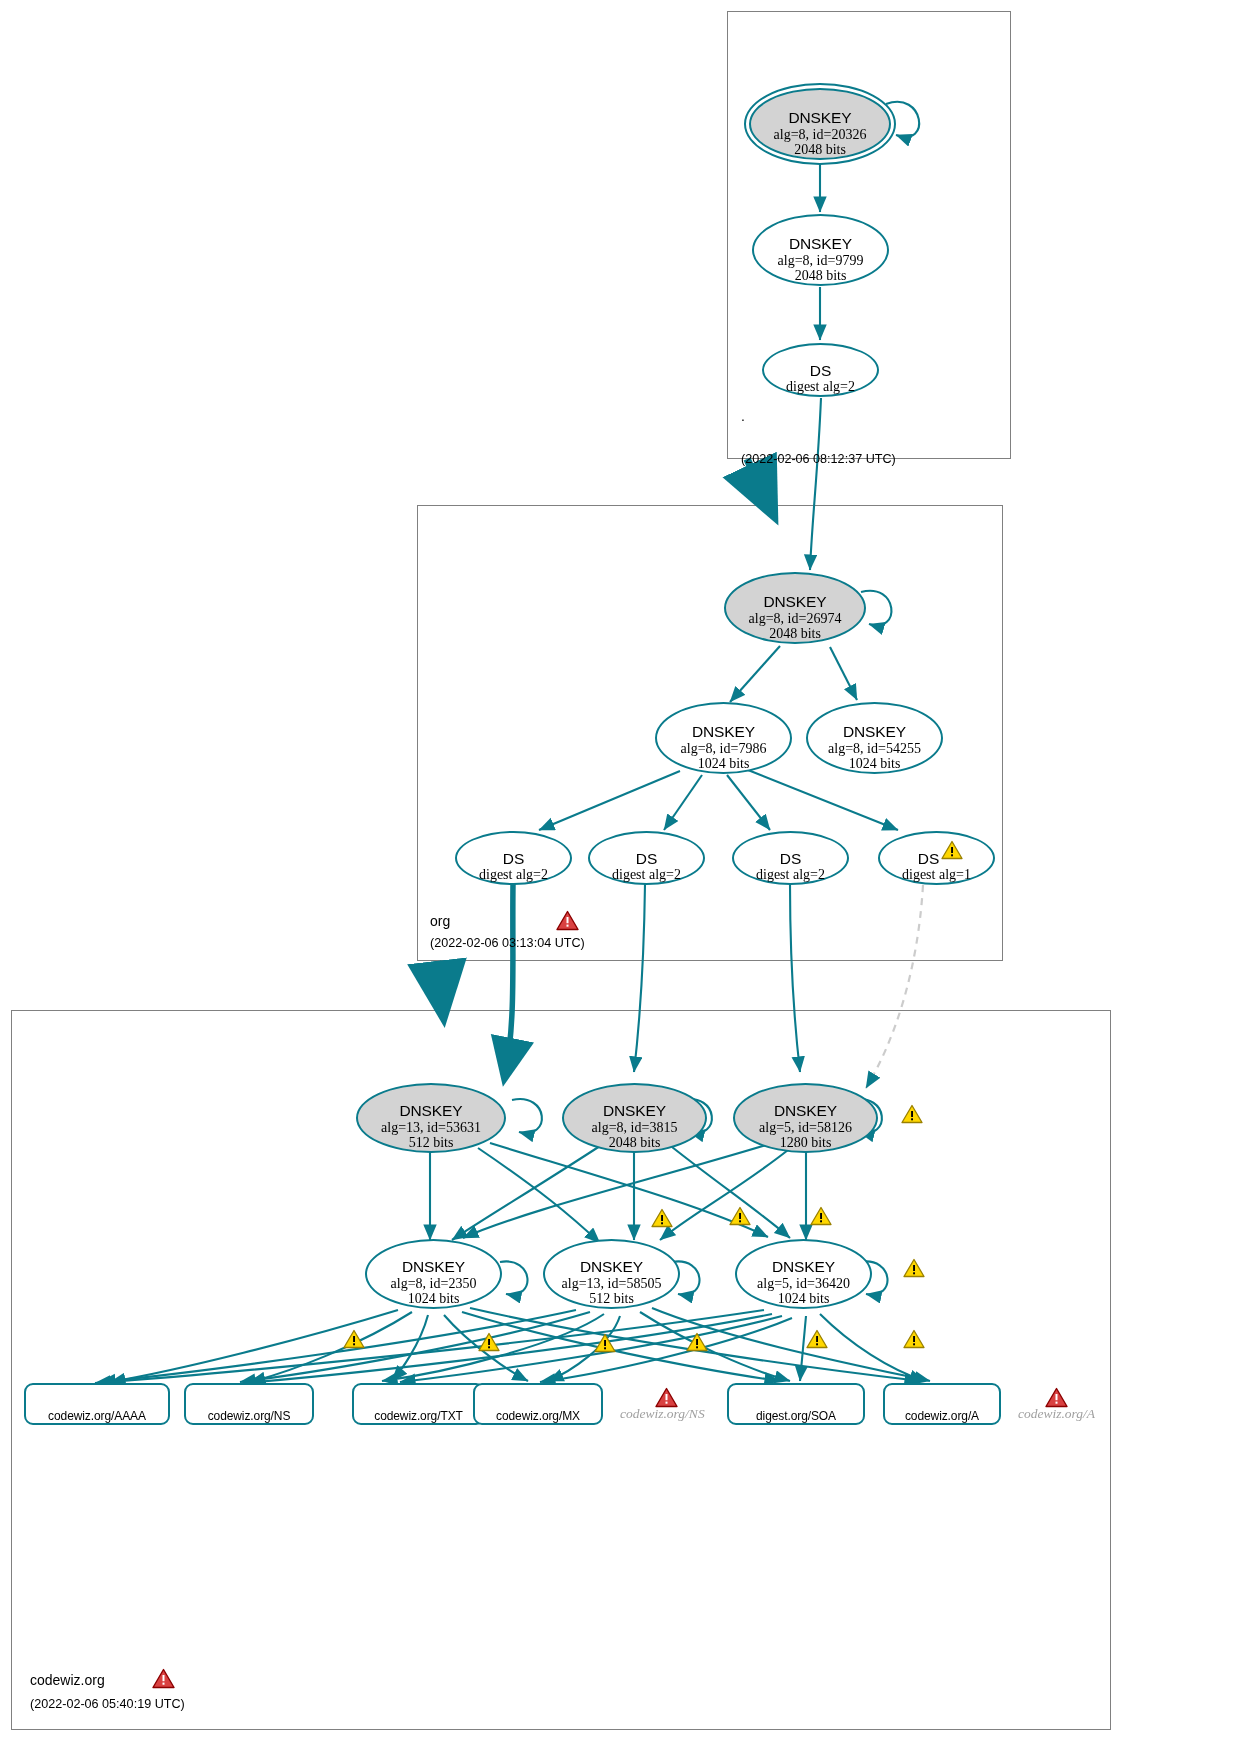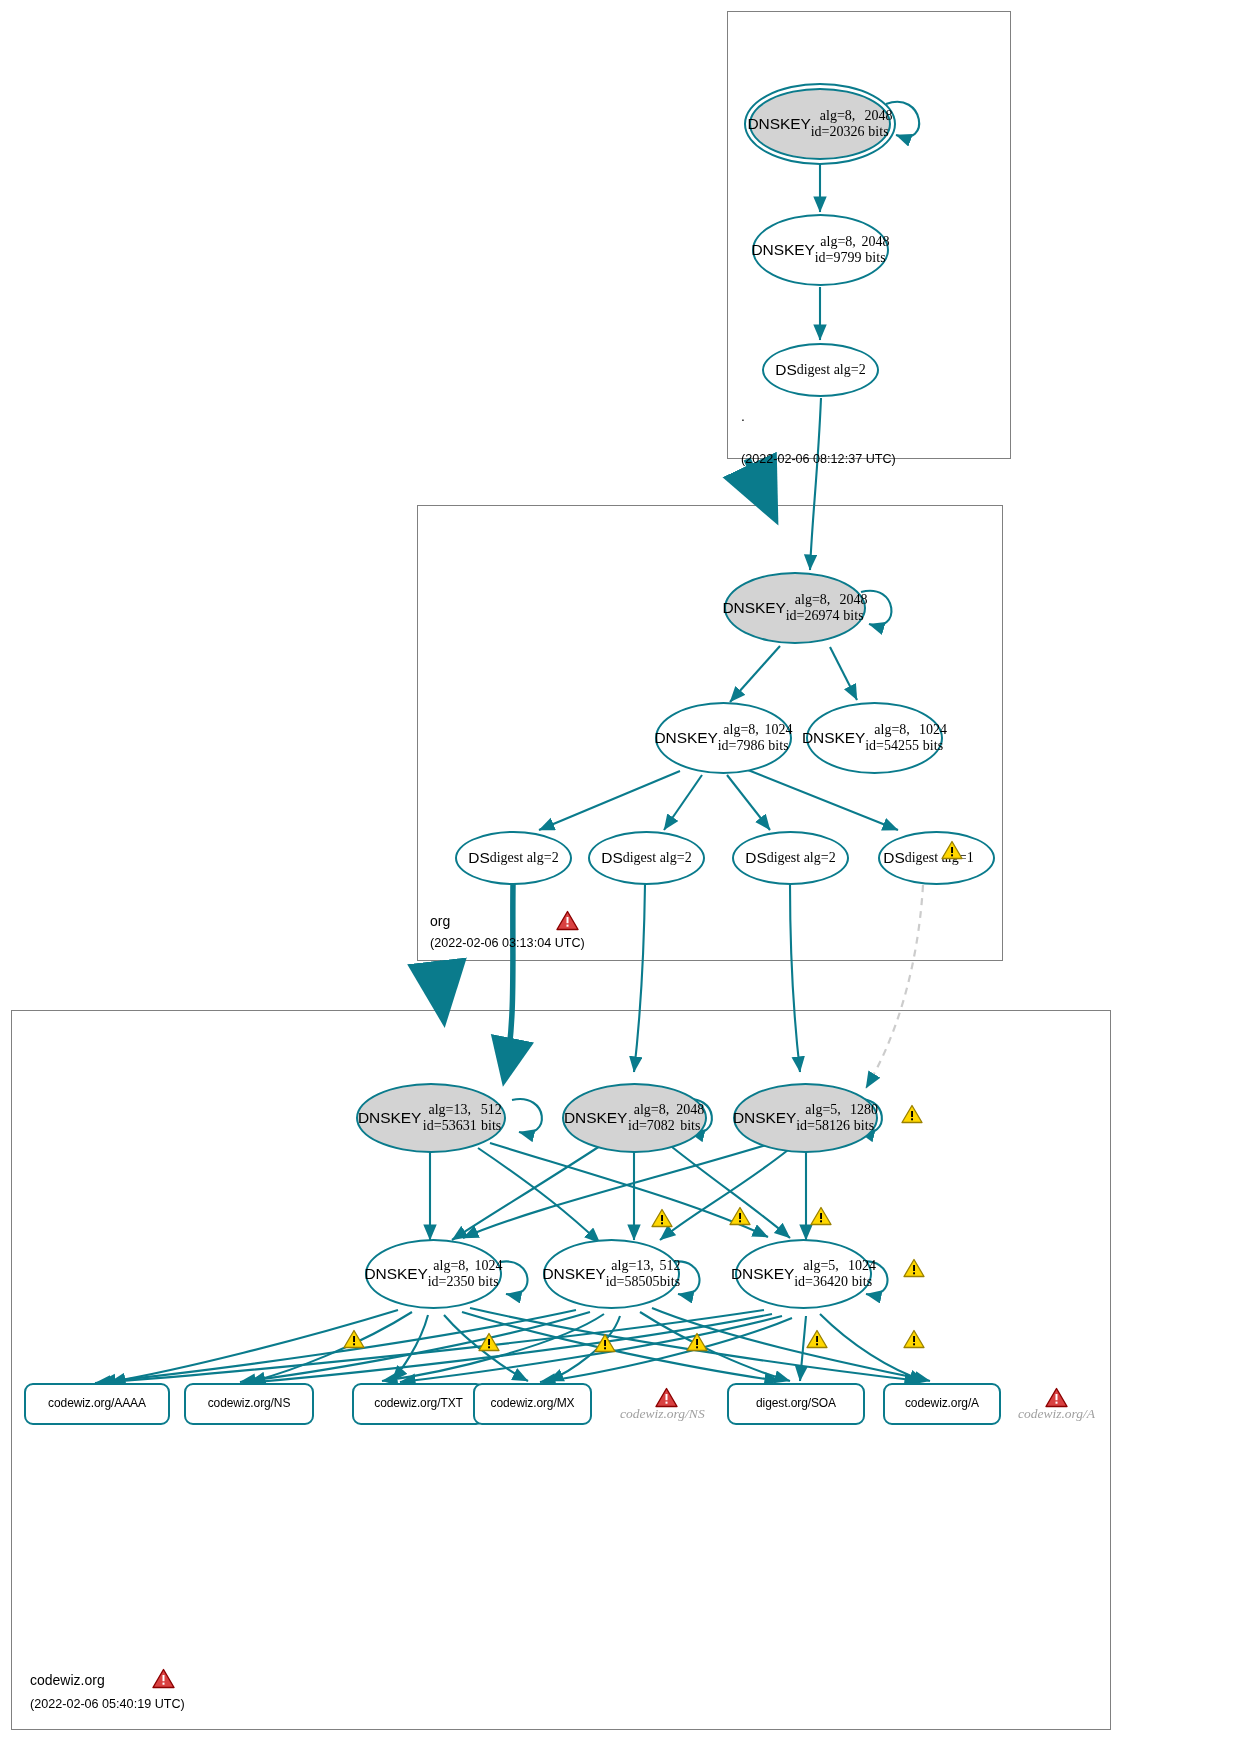--- a/index.html
+++ b/index.html
@@ -29,23 +29,23 @@
   }
   .zone-box {
     position: absolute;
     border: 1px solid #808080;
     background: transparent;
     box-sizing: border-box;
   }
   .node {
     position: absolute;
     display: flex;
-    flex-direction: row;
+    flex-direction: column;
     align-items: center;
-    justify-content: center;
+    justify-content: flex-end;
     text-align: center;
     box-sizing: border-box;
     border: 2px solid #0a7b8c;
     color: #000000;
     line-height: 1.12;
   }
   .node.ellipse { border-radius: 50%; }
   .node.rect { border-radius: 9px; border-width: 2px; }
   .node.shaded { background: #d3d3d3; }
   .node.plain { background: #ffffff; }
@@ -268,21 +268,21 @@
   <div class="zone-time" style="left:430px; top:936px;">(2022-02-06 03:13:04 UTC)</div>
 
   <div class="node ellipse shaded" style="left:356px; top:1083px; width:150px; height:70px;">
     <span class="t1">DNSKEY</span>
     <span class="t2">alg=13, id=53631</span>
     <span class="t3">512 bits</span>
   </div>
 
   <div class="node ellipse shaded" style="left:562px; top:1083px; width:145px; height:70px;">
     <span class="t1">DNSKEY</span>
-    <span class="t2">alg=8, id=7082</span>
+    <span class="t2">alg=8, id=3815</span>
     <span class="t3">2048 bits</span>
   </div>
 
   <div class="node ellipse shaded" style="left:733px; top:1083px; width:145px; height:70px;">
     <span class="t1">DNSKEY</span>
     <span class="t2">alg=5, id=58126</span>
     <span class="t3">1280 bits</span>
   </div>
   <svg class="warn-icon" style="left:901px; top:1104px;" viewBox="0 0 22 20">
     <path d="M11,1.5 L21,18.5 L1,18.5 Z" fill="#ffd700" stroke="#9a8000" stroke-width="1.3" stroke-linejoin="round"></path>
@@ -362,21 +362,21 @@
 
   <div class="node rect plain" style="left:24px; top:1383px; width:146px; height:42px;">
     <span class="t1">codewiz.org/AAAA</span>
   </div>
   <div class="node rect plain" style="left:184px; top:1383px; width:130px; height:42px;">
     <span class="t1">codewiz.org/NS</span>
   </div>
   <div class="node rect plain" style="left:327px; top:1383px; width:133px; height:42px;margin-left:25px;">
     <span class="t1">codewiz.org/TXT</span>
   </div>
-  <div class="node rect plain" style="left:473px; top:1383px; width:119px; height:42px;">
+  <div class="node rect plain" style="left:473px; top:1383px; width:130px; height:42px;">
     <span class="t1">codewiz.org/MX</span>
   </div>
 
   <svg class="err-icon" style="left:655px; top:1387px;" viewBox="0 0 23 21">
     <path d="M11.5,1.5 L22,19.5 L1,19.5 Z" fill="#d94141" stroke="#8b0000" stroke-width="1.4" stroke-linejoin="round"></path>
     <rect x="10.5" y="7" width="2" height="6.2" fill="#fff"></rect>
     <rect x="10.5" y="14.6" width="2" height="2.1" fill="#fff"></rect>
   </svg>
   <div class="ghost-label" style="left:620px; top:1406px;">codewiz.org/NS</div>
 

